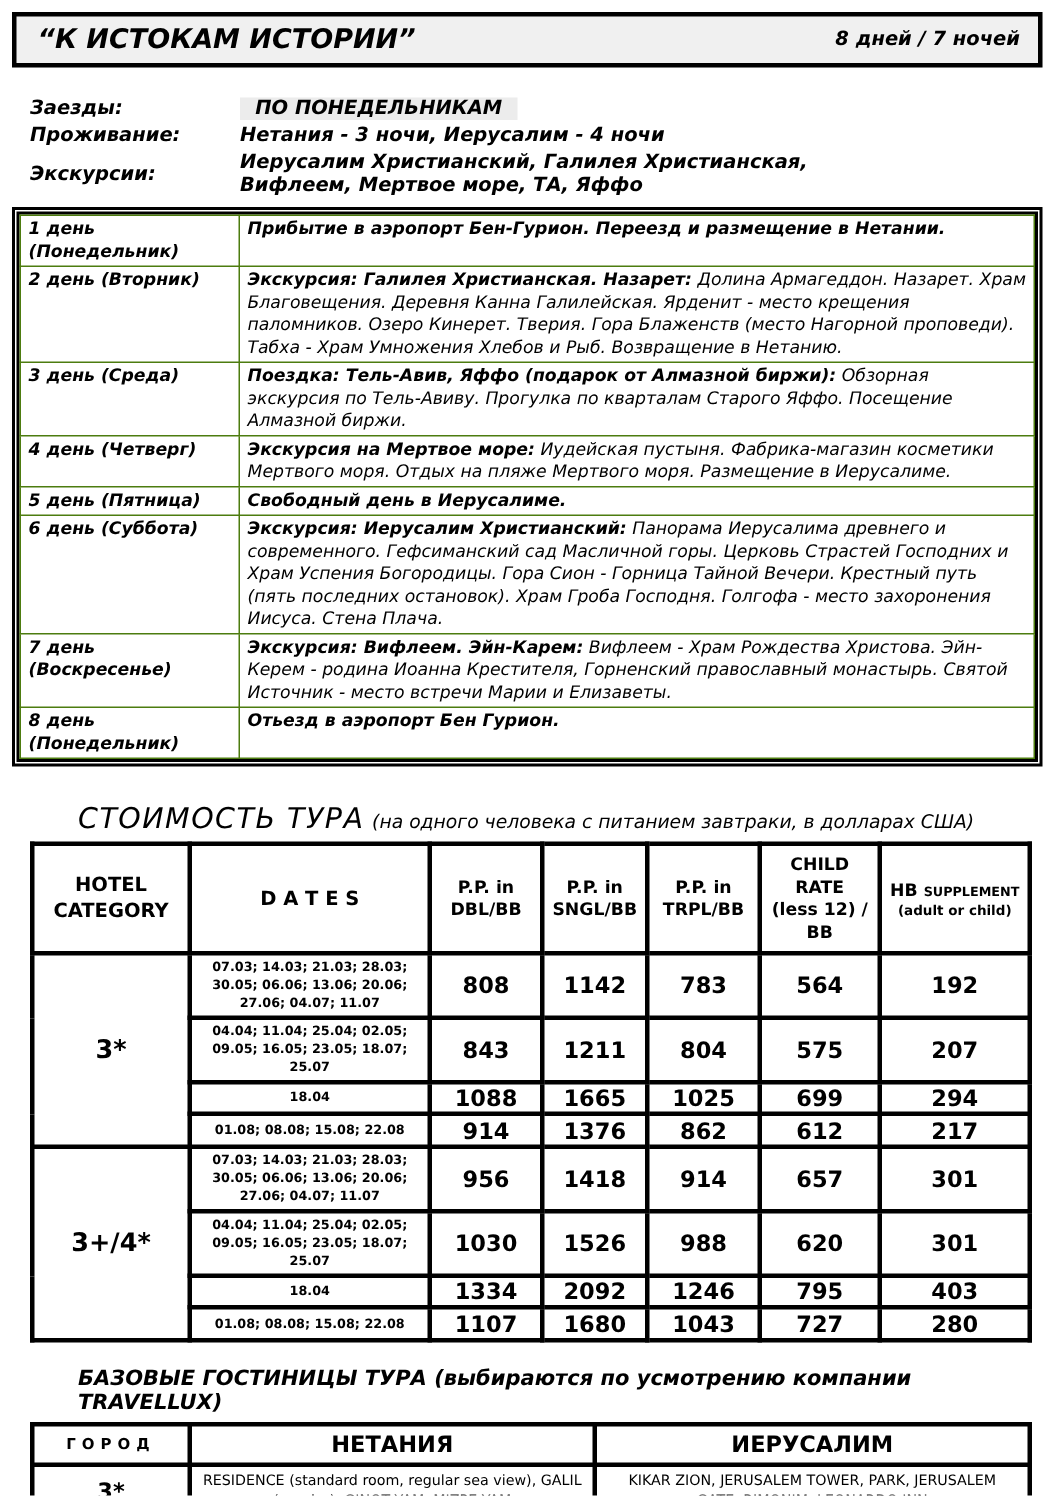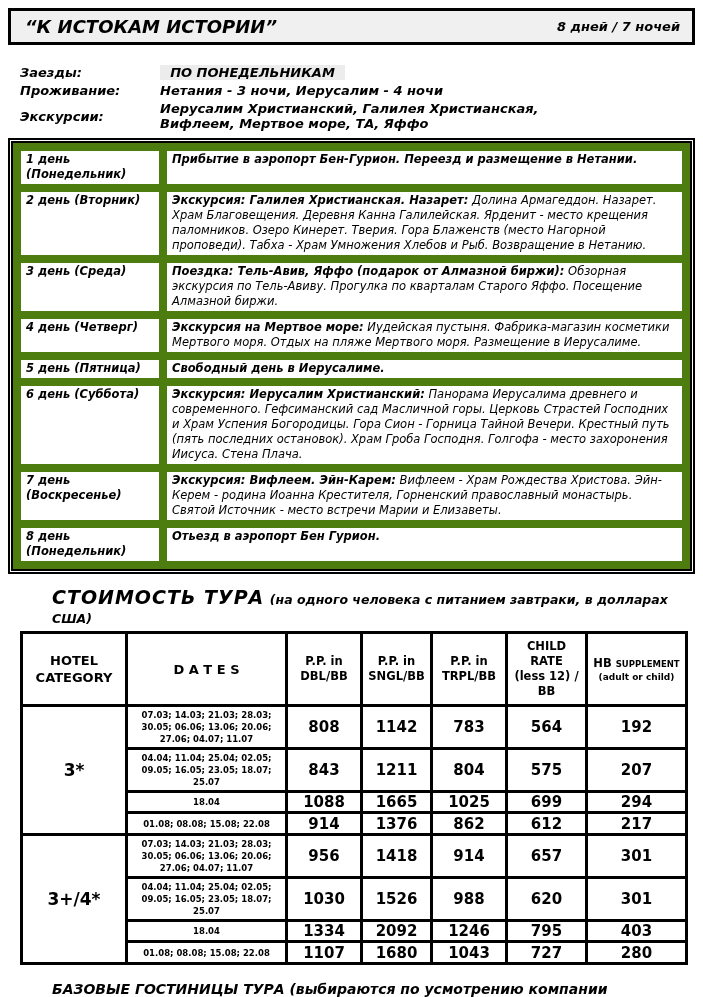--- a/index.html
+++ b/index.html
@@ -29,31 +29,31 @@
   .info-value { }
   .hl {
     background: #ececec;
     display: inline-block; width: 185px; text-align: center;
   }
 
   
   .itin-wrap { margin: 7px 8px 0 8px; border: 5px double #000; }
   table.itin { border-collapse: collapse; width: 100%; table-layout: fixed; }
   table.itin td {
-    border: 8px solid #4d7c0f;
+    border: 1px solid #4d7c0f;
     font-size: 11.5px; font-style: italic;
     vertical-align: top;
     padding: 1px 5px 2px 5px;
     line-height: 15px;
   }
   table.itin td.day { width: 146px; font-weight: bold; }
   .lead { font-weight: bold; }
 
   
-  .price-head { margin: 12px 0 4px 52px; font-style: italic; font-weight: bold; }
+  .price-head { margin: 24px 0 4px 52px; font-style: italic; font-weight: normal; }
   .price-head .p-title { font-size: 19px; letter-spacing: 1px; }
   .price-head .p-sub { font-size: 12.5px; }
 
   table.grid { border-collapse: collapse; margin-left: 20px; text-align: center; }
   table.grid td, table.grid th { border: 3px solid #000; }
 
   table.pricing th { font-weight: bold; padding: 5px 2px; }
   .h-big { font-size: 13px; line-height: 17px; }
   .h-med { font-size: 11.5px; line-height: 15px; font-weight: bold; }
   .h-sup-small { font-size: 8.5px; }

